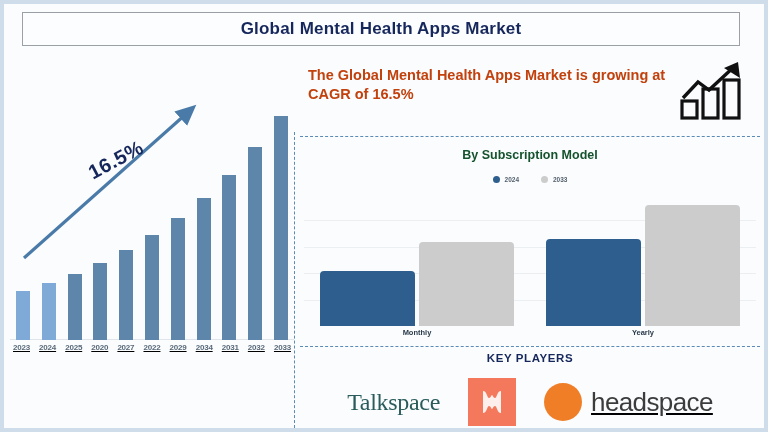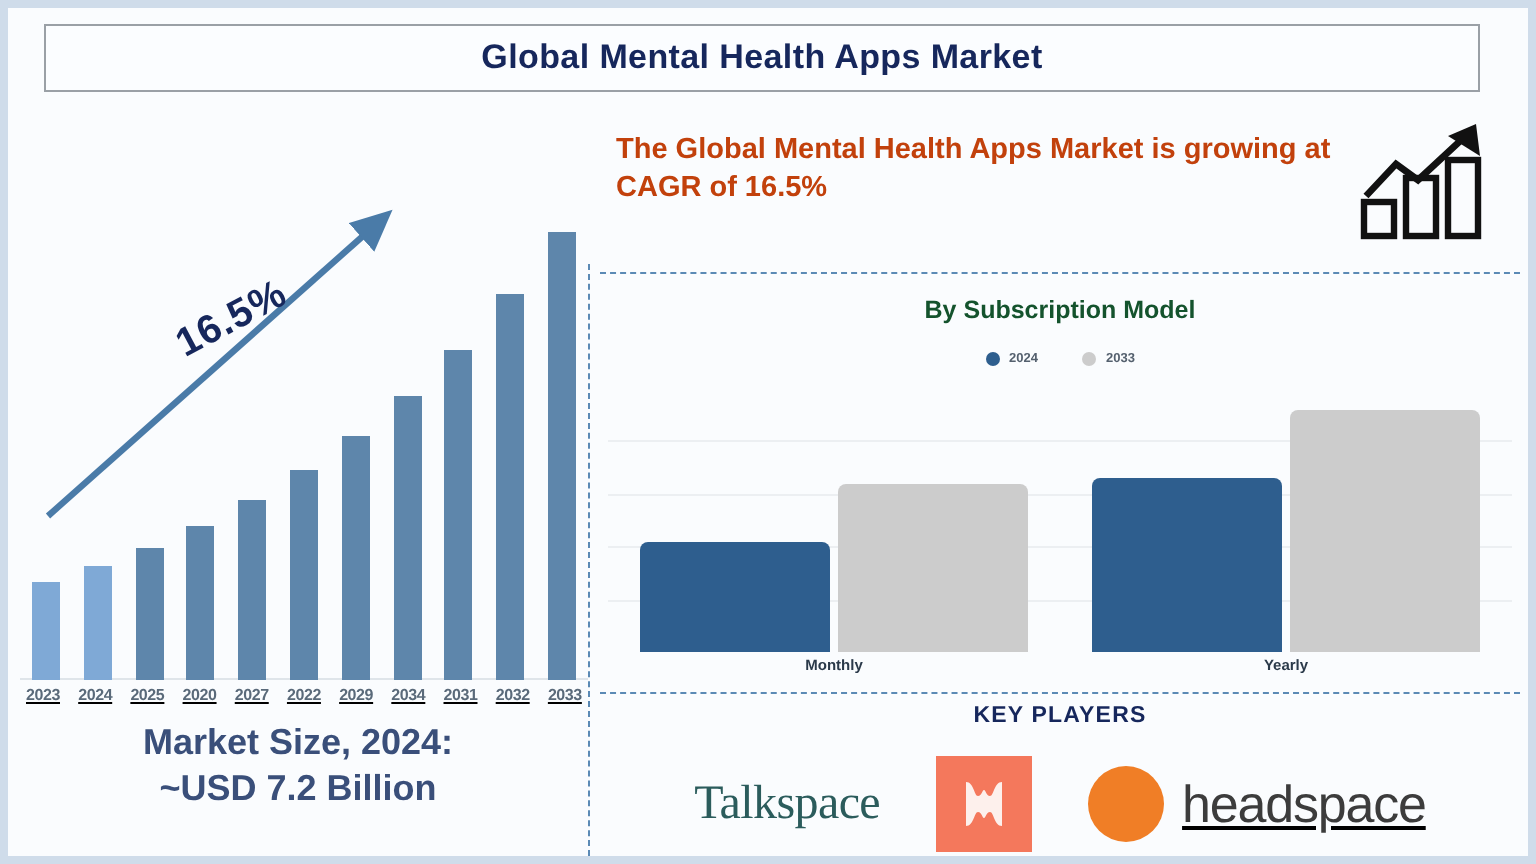--- a/index.html
+++ b/index.html
@@ -186,24 +186,20 @@
         <span class="year-lbl">2020</span>
         <span class="year-lbl">2027</span>
         <span class="year-lbl">2022</span>
         <span class="year-lbl">2029</span>
         <span class="year-lbl">2034</span>
         <span class="year-lbl">2031</span>
         <span class="year-lbl">2032</span>
         <span class="year-lbl">2033</span>
       </div>
 
-    <div class="ms-footer">
-      <div>Market Size, 2024:</div>
-      <div>~USD 7.2 Billion</div>
-    </div>
   </div>
 
   <div class="right-panel">
 
     <div class="headline">The Global Mental Health Apps Market is growing at CAGR of 16.5%</div>
 
     <svg class="growth-icon" viewBox="0 0 72 62">
       <rect x="4" y="41" width="15" height="17" fill="none" stroke="#111" stroke-width="3.2"></rect>
       <rect x="25" y="29" width="15" height="29" fill="none" stroke="#111" stroke-width="3.2"></rect>
       <rect x="46" y="20" width="15" height="38" fill="none" stroke="#111" stroke-width="3.2"></rect>

